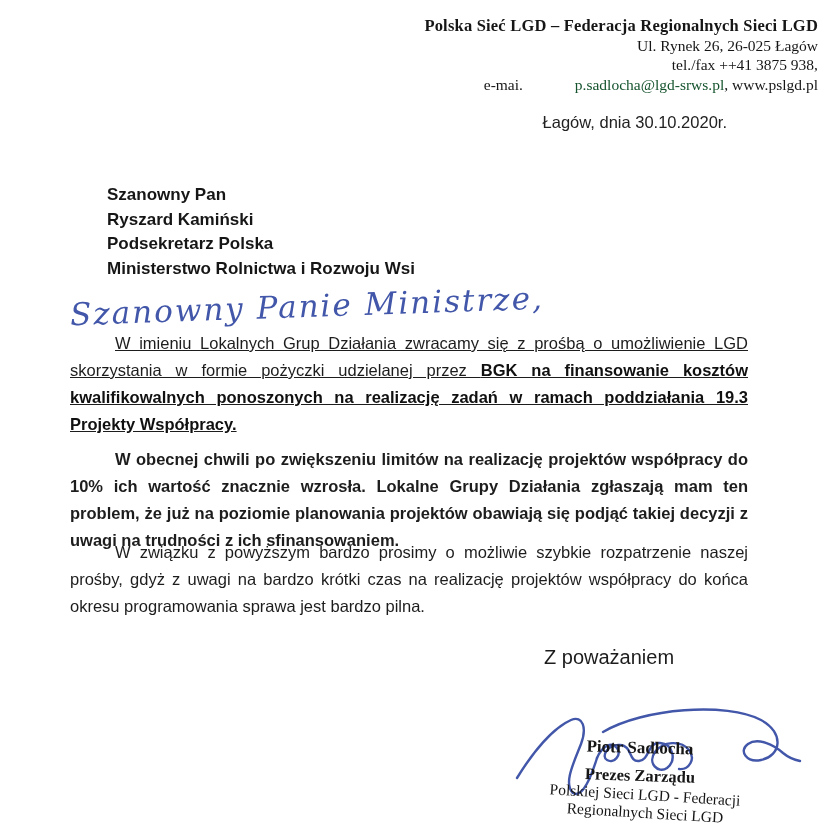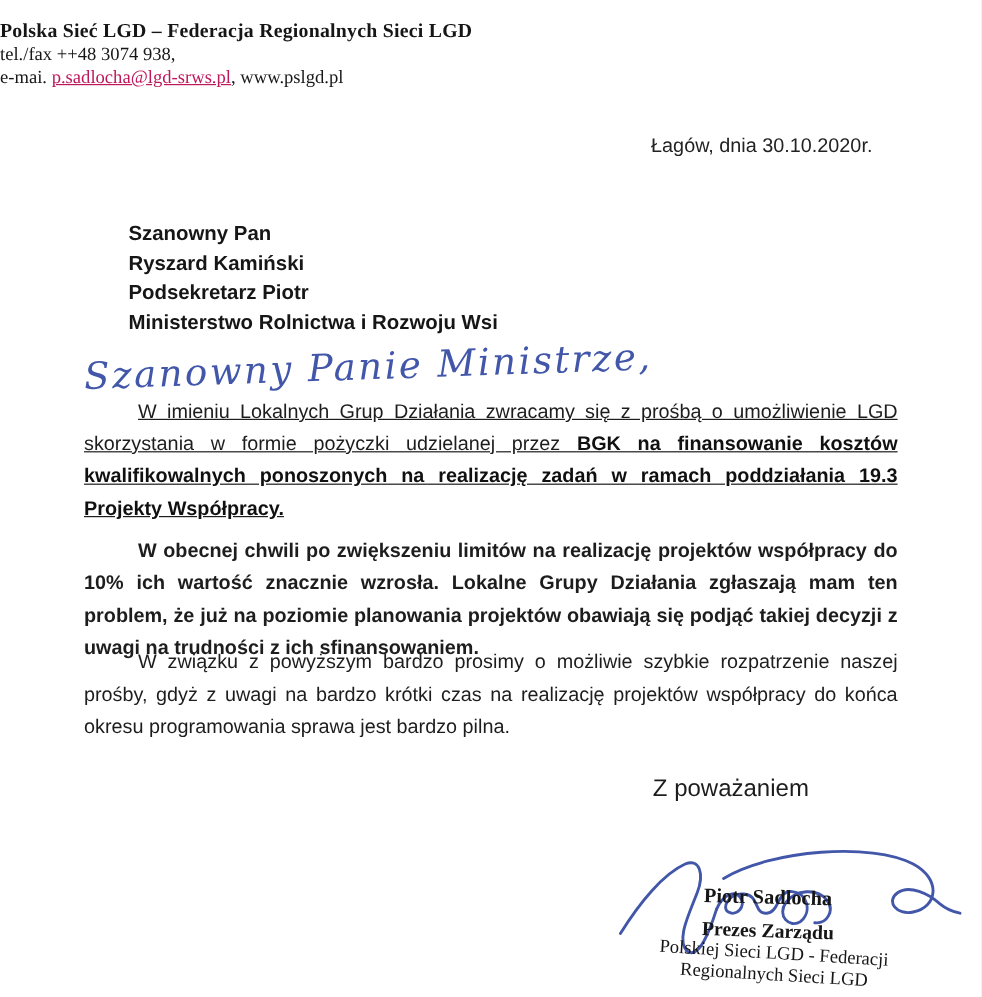--- a/index.html
+++ b/index.html
@@ -8,26 +8,26 @@
     width:818px;height:831px;
     margin:0 auto;
     background:#ffffff;
     overflow:hidden;
     font-family:"Liberation Sans", sans-serif;
     color:#1f1f1f;
   }
   
   .letterhead{
     position:absolute;top:16px;left:0;right:0;
-    text-align:left;
+    text-align:right;
     font-family:"Liberation Serif", serif;
     font-size:15.5px;line-height:19.5px;color:#161616;
   }
   .org-name{font-weight:bold;font-size:16.5px;letter-spacing:.2px;}
-  .email-link{color:#be185d;text-decoration:underline;cursor:pointer;}
+  .email-link{color:#14532d;cursor:pointer;margin-left:48px;}
   
   .dateline{
     position:absolute;top:113px;right:91px;
     font-size:16.5px;color:#222;margin-left:12px;
   }
   
   .recipient{
     position:absolute;left:88px;top:183px;
     font-weight:bold;font-size:17px;line-height:24.5px;color:#161616;margin-left:19px;
   }
@@ -71,30 +71,31 @@
   .sig-org1{left:490px;width:310px;top:786px;font-size:15.5px;transform:rotate(3.5deg);}
   .sig-org2{left:490px;width:310px;top:804px;font-size:15.5px;transform:rotate(3.5deg);}
 </style>
 </head>
 <body>
 
 <div class="page">
 
   <div class="letterhead">
     <div class="org-name">Polska Sieć LGD – Federacja Regionalnych Sieci LGD</div>
-    <div>tel./fax ++48 3074 938,</div>
+    <div>Ul. Rynek 26, 26-025 Łagów</div>
+    <div>tel./fax ++41 3875 938,</div>
     <div><span>e-mai. </span><span class="email-link">p.sadlocha@lgd-srws.pl</span><span>, www.pslgd.pl</span></div>
   </div>
 
   <div class="dateline">Łagów, dnia 30.10.2020r.</div>
 
   <div class="recipient">
     <div>Szanowny Pan</div>
     <div>Ryszard Kamiński</div>
-    <div>Podsekretarz Piotr</div>
+    <div>Podsekretarz Polska</div>
     <div>Ministerstwo Rolnictwa i Rozwoju Wsi</div>
   </div>
 
   <div class="greeting">Szanowny Panie Ministrze,</div>
 
   <div class="para p1"><span>W imieniu Lokalnych Grup Działania zwracamy się z prośbą o umożliwienie LGD skorzystania w formie pożyczki udzielanej przez </span><b>BGK na finansowanie kosztów kwalifikowalnych ponoszonych na realizację zadań w ramach poddziałania 19.3 Projekty Współpracy.</b></div>
 
   <div class="para p2">W obecnej chwili po zwiększeniu limitów na realizację projektów współpracy do 10% ich wartość znacznie wzrosła. Lokalne Grupy Działania zgłaszają mam ten problem, że już na poziomie planowania projektów obawiają się podjąć takiej decyzji z uwagi na  trudności z ich sfinansowaniem.</div>
 
   <div class="para p3">W związku z powyższym bardzo prosimy o możliwie szybkie rozpatrzenie naszej prośby, gdyż z uwagi na bardzo krótki czas na realizację projektów współpracy do końca okresu programowania sprawa jest bardzo pilna.</div>

